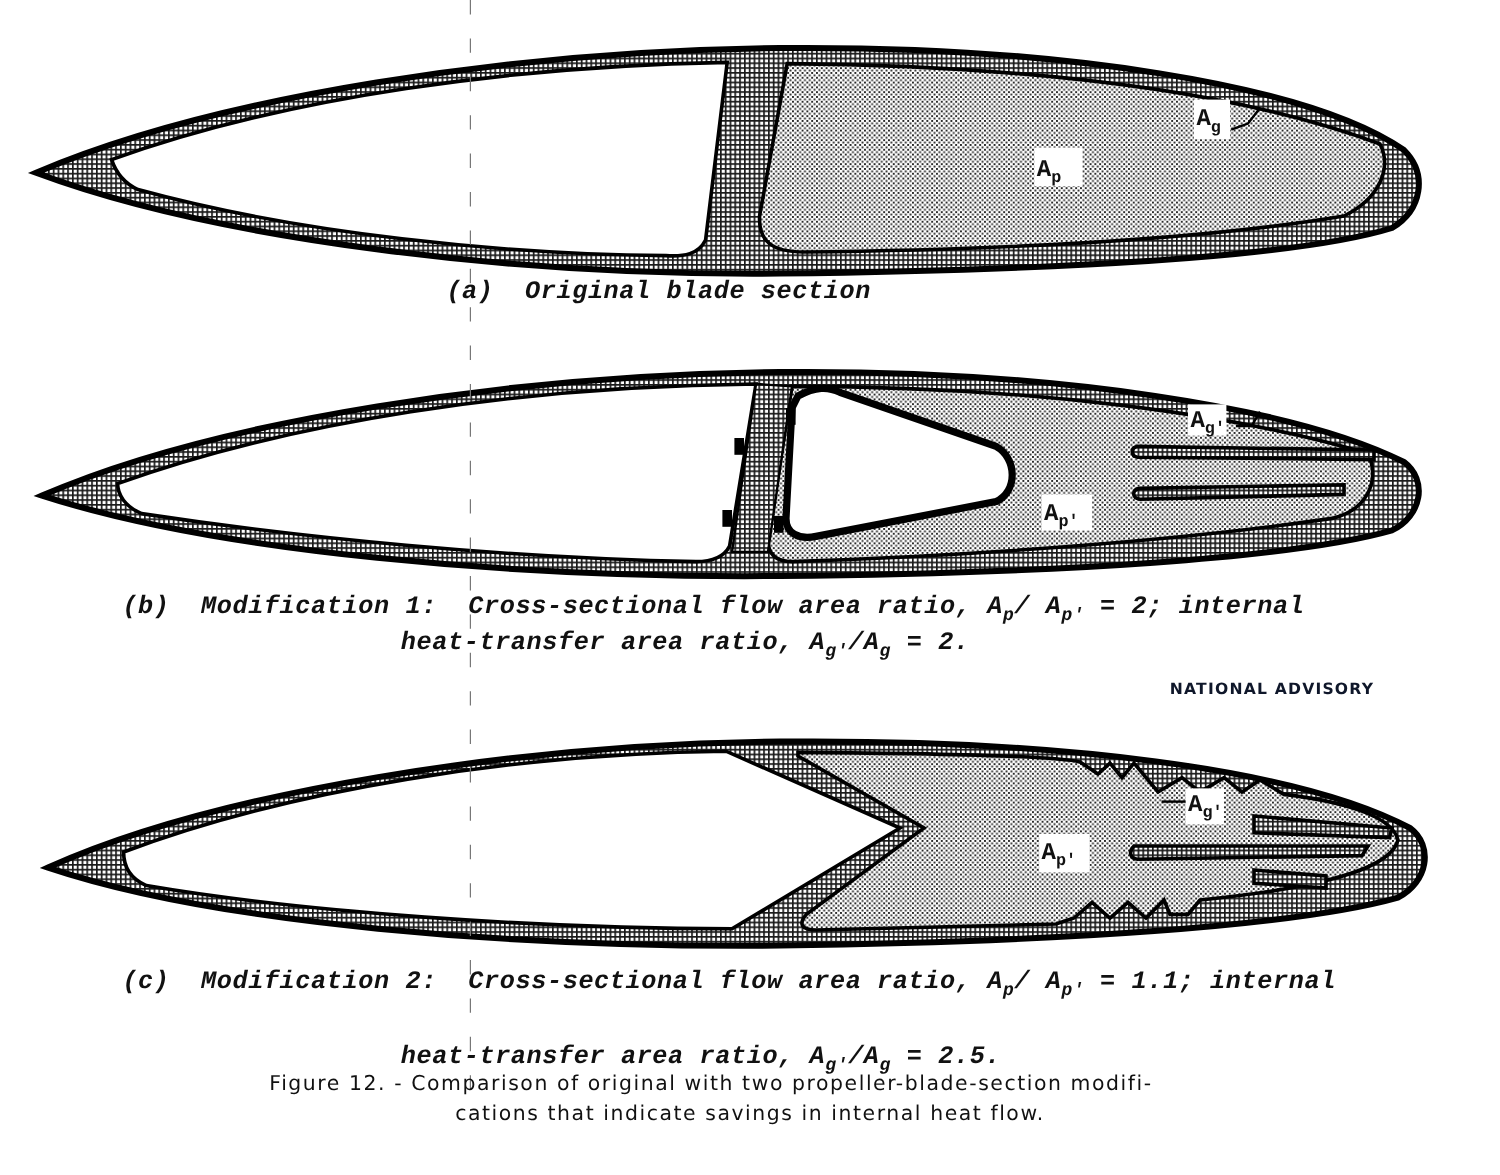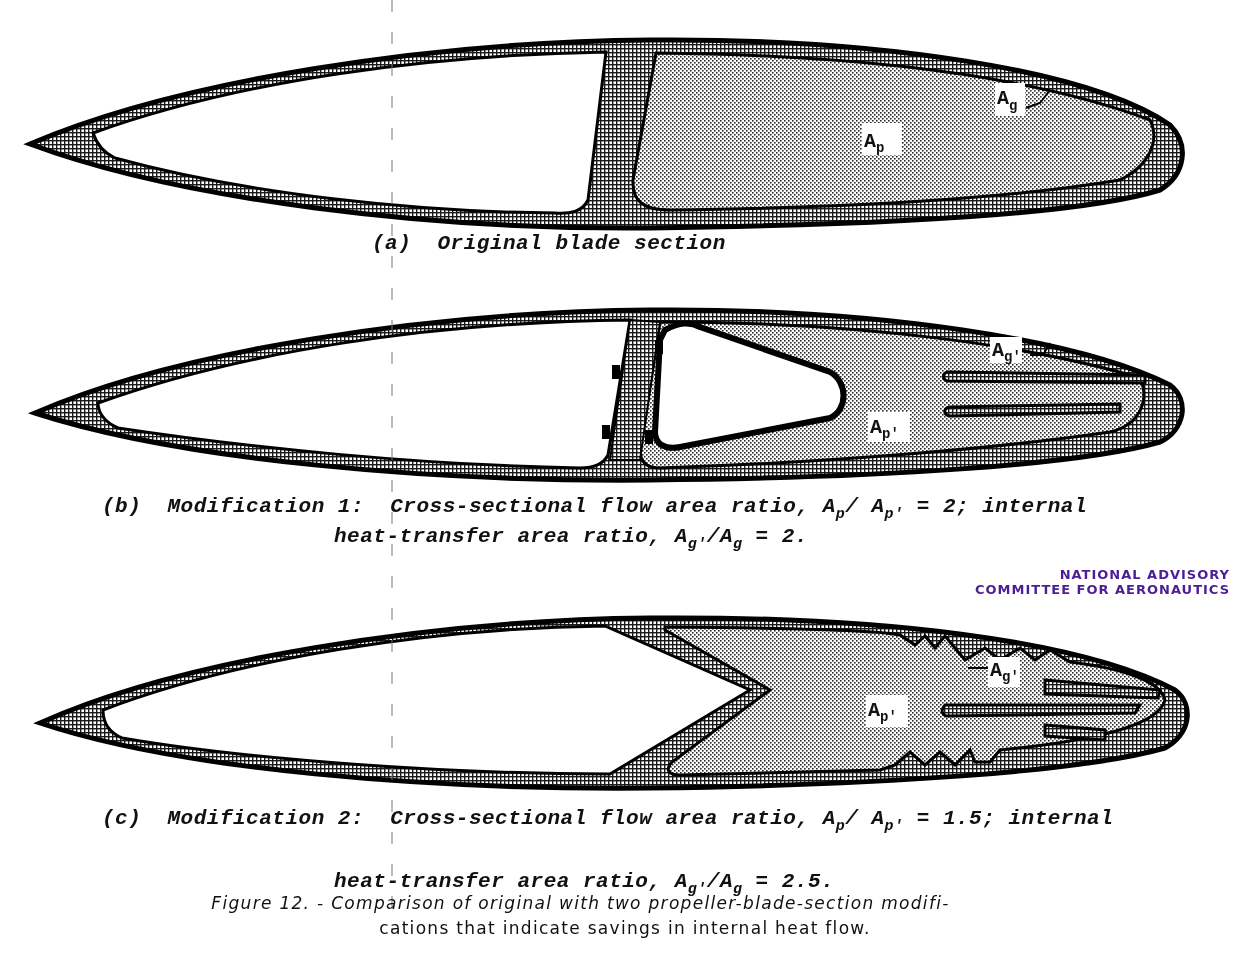--- a/index.html
+++ b/index.html
@@ -1,20 +1,20 @@
 <!DOCTYPE html>
 <html><head>
 <meta charset="utf-8">
 <style>
   html, body { margin:0; padding:0; background:#ffffff; }
   body { width:1250px; height:979px; position:relative; overflow:hidden; }
   .figure-svg { position:absolute; left:0; top:0; }
   .cap { position:absolute; font-family:"Liberation Mono","DejaVu Sans Mono",monospace; font-weight:bold; font-size:21px; color:#111; white-space:pre; letter-spacing:0.5px;font-style:italic; }
   .sub { font-size:15px; position:relative; top:6px; }
-  .naca { position:absolute; font-family:"DejaVu Sans","Liberation Sans",sans-serif; font-weight:bold; font-size:13px; color:#4c1d95; text-align:right; line-height:15px; letter-spacing:1px; }
+  .naca { position:absolute; font-family:"DejaVu Sans","Liberation Sans",sans-serif; font-weight:bold; font-size:13px; color:#0f172a; text-align:center; line-height:15px; letter-spacing:1px; }
   .figcap { position:absolute; font-family:"DejaVu Sans","Liberation Sans",sans-serif; font-size:17px; color:#111; letter-spacing:1.3px; white-space:pre; text-align:center; }
   .lbl { font-family:"Liberation Mono","DejaVu Sans Mono",monospace; font-weight:bold; font-size:20px; fill:#111; }
   .lbl-sub { font-size:14px; }
 </style>
 </head>
 <body>
 
 <svg class="figure-svg" width="1250" height="979" viewBox="0 0 1250 979" xmlns="http://www.w3.org/2000/svg">
   <defs>
     <pattern id="wallHatch" width="4" height="4" patternUnits="userSpaceOnUse">
@@ -76,20 +76,19 @@
   <line x1="392" y1="0" x2="392" y2="930" stroke="#777" stroke-width="1" stroke-dasharray="12 20"></line>
 </svg>
 
 <div class="cap" style="left:372px; top:232px;">(a)  Original blade section</div>
 
 <div class="cap" style="left:102px; top:495px;"><span>(b)  Modification 1:</span>  <span>Cross-sectional flow area ratio, </span><span>A</span><span class="sub">p</span>/ <span>A</span><span class="sub">p'</span><span> = 2; internal</span></div>
 <div class="cap" style="left:334px; top:525px;"><span>heat-transfer area ratio, </span><span>A</span><span class="sub">g'</span>/<span>A</span><span class="sub">g</span><span> = 2.</span></div>
 
 <div class="naca" style="left:890px; top:567px; width:340px;">
   <div>NATIONAL ADVISORY</div>
-  <div>COMMITTEE FOR AERONAUTICS</div>
 </div>
 
-<div class="cap" style="left:102px; top:807px;"><span>(c)  Modification 2:</span>  <span>Cross-sectional flow area ratio, </span><span>A</span><span class="sub">p</span>/ <span>A</span><span class="sub">p'</span><span> = 1.5; internal</span></div>
+<div class="cap" style="left:102px; top:807px;"><span>(c)  Modification 2:</span>  <span>Cross-sectional flow area ratio, </span><span>A</span><span class="sub">p</span>/ <span>A</span><span class="sub">p'</span><span> = 1.1; internal</span></div>
 <div class="cap" style="left:334px; top:870px;"><span>heat-transfer area ratio, </span><span>A</span><span class="sub">g'</span>/<span>A</span><span class="sub">g</span><span> = 2.5.</span></div>
 
-<div class="figcap" style="left:4px; width:1153px; top:893px;font-style:italic;">Figure 12. - Comparison of original with two propeller-blade-section modifi-</div>
+<div class="figcap" style="left:16px; width:1153px; top:893px;">Figure 12. - Comparison of original with two propeller-blade-section modifi-</div>
 <div class="figcap" style="left:0; width:1250px; top:918px;">cations that indicate savings in internal heat flow.</div>
 
 </body></html>

